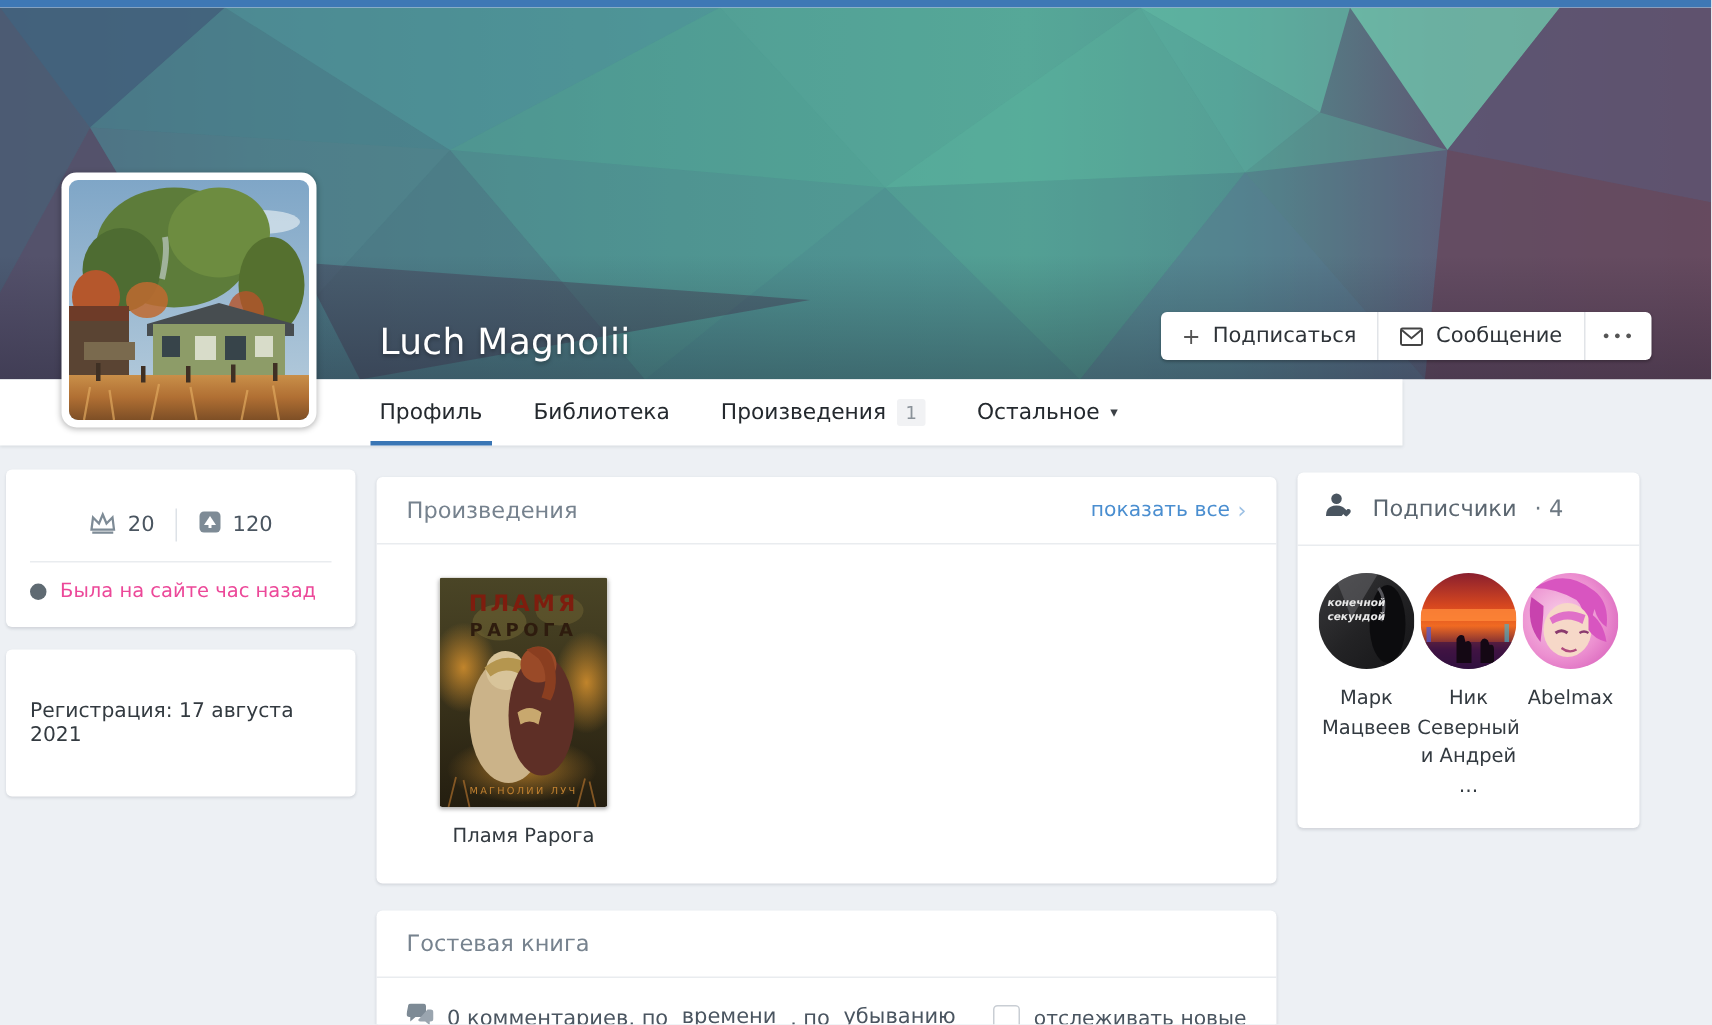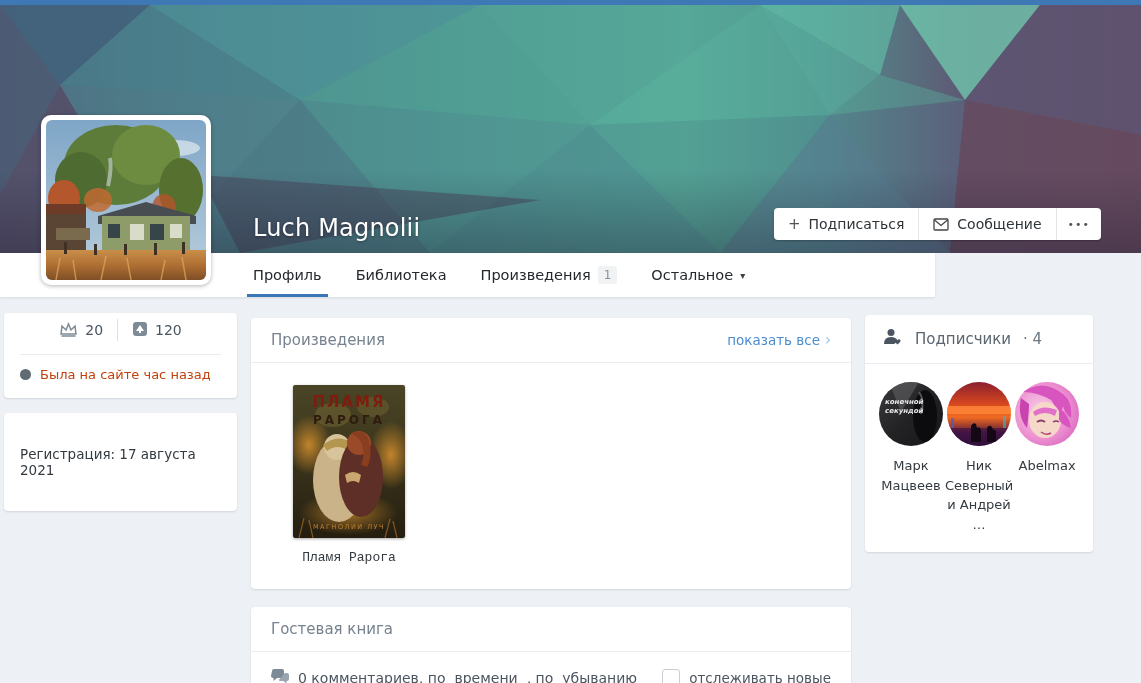--- a/index.html
+++ b/index.html
@@ -25,36 +25,36 @@
   .tab.active:after{content:"";position:absolute;left:-6px;right:-6px;bottom:0;height:3px;background:#3a76b5;}
   .badge{background:#f1f2f4;color:#8a9299;font-size:12px;padding:2px 6px;border-radius:2px;}
   .caret{color:#3c4146;font-size:10px;}
   .avatar{position:absolute;left:41px;top:115px;width:170px;height:170px;background:#fff;
     border-radius:10px;box-shadow:0 1px 4px rgba(0,0,0,.3);padding:5px;box-sizing:border-box;cursor:pointer;}
   .avatar svg{display:block;border-radius:6px;}
   .card{background:#fff;border-radius:4px;box-shadow:0 1px 2px rgba(50,60,70,.14);}
   .col-left{position:absolute;left:4px;top:313px;width:233px;}
   .col-main{position:absolute;left:251px;top:318px;width:600px;}
   .col-right{position:absolute;left:865px;top:315px;width:228px;}
-  .stats-card{padding:6px 16px 16px;}
+  .stats-card{padding:26px 16px 16px;}
   .stats-row{display:flex;align-items:center;justify-content:center;gap:14px;}
   .stat{display:flex;align-items:center;gap:7px;font-size:14px;color:#4a5560;}
   .vdiv{width:1px;height:22px;background:#dde2e7;}
   .stats-hr{height:1px;background:#e9ecef;margin:13px 0 12px;}
-  .last-seen{display:flex;align-items:center;gap:9px;font-size:13px;color:#c2410c;}
+  .last-seen{display:flex;align-items:center;gap:9px;font-size:13px;color:#ec4899;}
   .dot{width:11px;height:11px;border-radius:50%;background:#5f6a72;flex:none;}
   .reg-card{margin-top:15px;padding:33px 16px;font-size:13.5px;color:#333a40;}
   .card-head{display:flex;align-items:center;padding:13px 20px;border-bottom:1px solid #e9ecef;}
   .card-title{font-size:15px;color:#76828e;}
   .show-all{margin-left:auto;font-size:13.5px;color:#4a8ed0;cursor:pointer;display:flex;align-items:center;gap:5px;}
   .show-all .chev{color:#9cc0e4;font-size:15px;}
   .works-body{padding:22px 20px 24px 42px;}
   .book{width:112px;}
   .book-cover{width:112px;height:153px;border-radius:2px;box-shadow:0 1px 3px rgba(0,0,0,.35);cursor:pointer;overflow:hidden;}
-  .book-title{margin-top:12px;text-align:center;font-size:13px;color:#333a40;cursor:pointer;font-family:Liberation Mono, monospace;}
+  .book-title{margin-top:12px;text-align:center;font-size:13px;color:#333a40;cursor:pointer;}
   .guest-card{margin-top:18px;min-height:92px;}
   .guest-row{display:flex;align-items:center;padding:17px 20px 20px;}
   .comments{display:flex;align-items:center;gap:9px;font-size:14px;color:#4a5560;}
   .dotted{border-bottom:1px dotted #98a2ac;cursor:pointer;}
   .track{margin-left:auto;display:flex;align-items:center;gap:9px;font-size:13.5px;color:#4a5560;}
   .checkbox{width:16px;height:16px;border:1px solid #c9ced4;border-radius:3px;background:#fff;cursor:pointer;flex:none;}
   .subs-head{display:flex;align-items:center;gap:12px;padding:13px 18px;border-bottom:1px solid #e9ecef;}
   .subs-title{font-size:15px;color:#5b6670;}
   .subs-count{font-size:15px;color:#6d7882;}
   .subs-body{display:flex;justify-content:space-between;padding:18px 12px 20px;}

